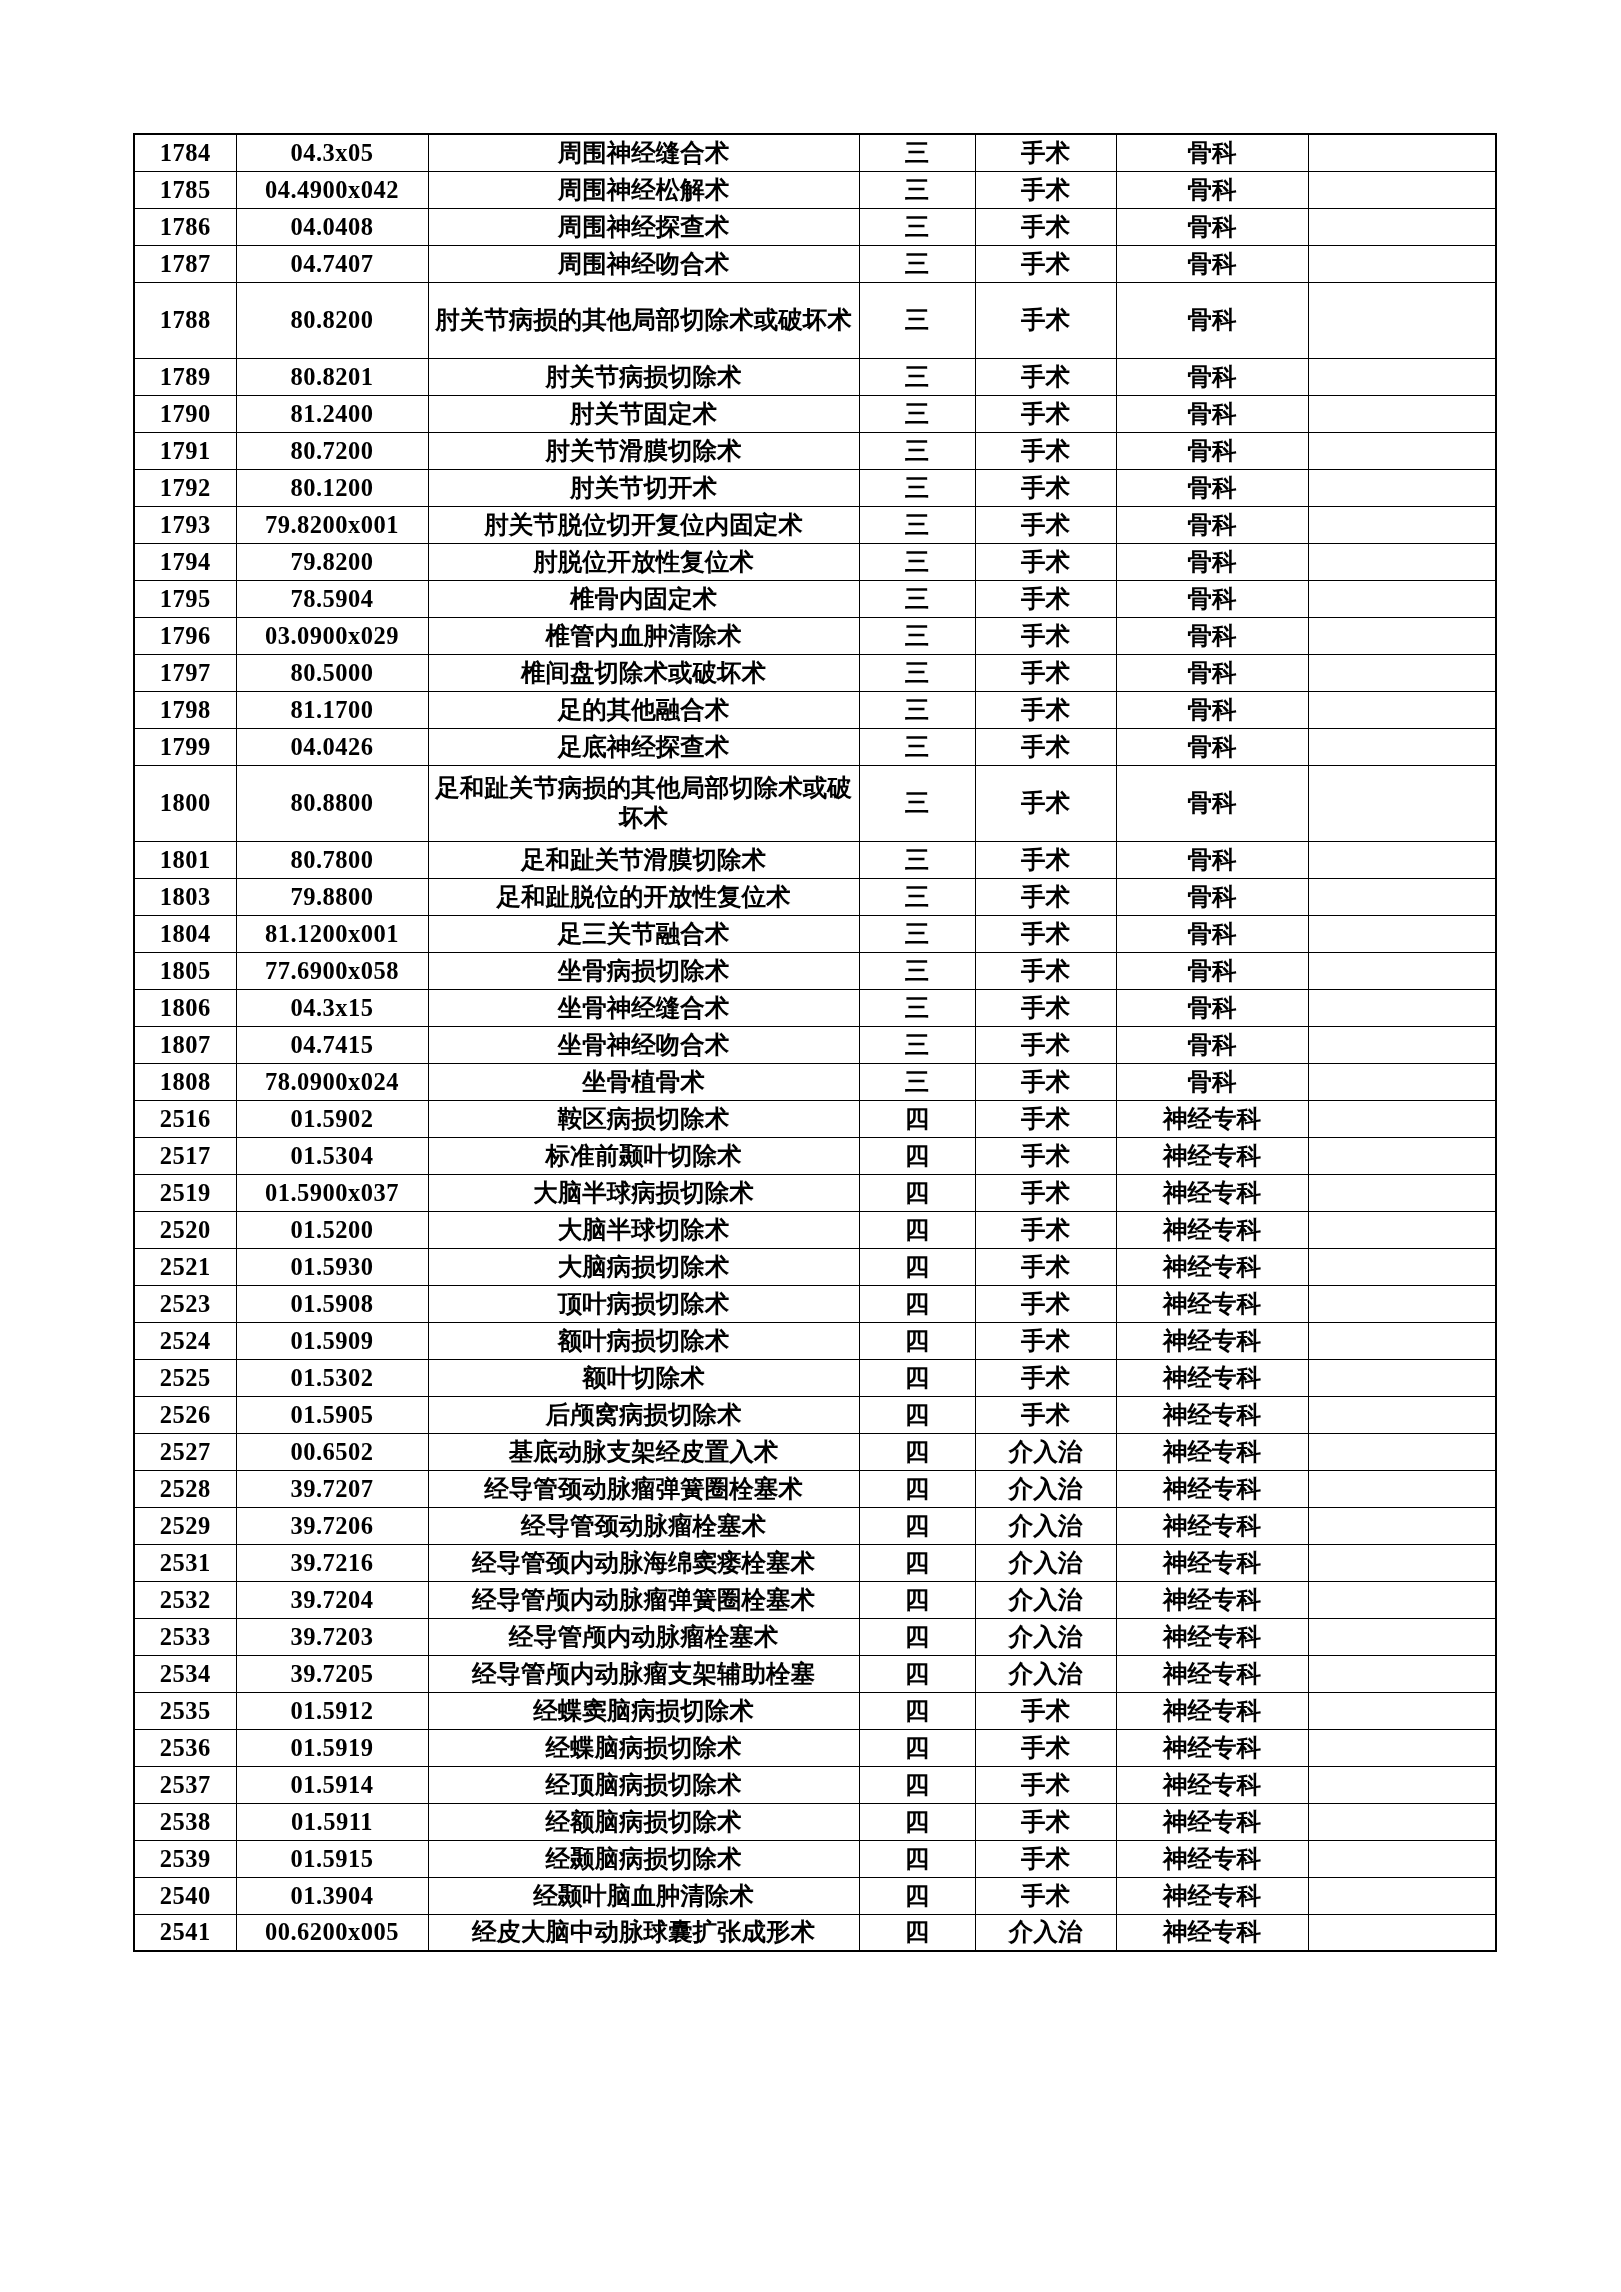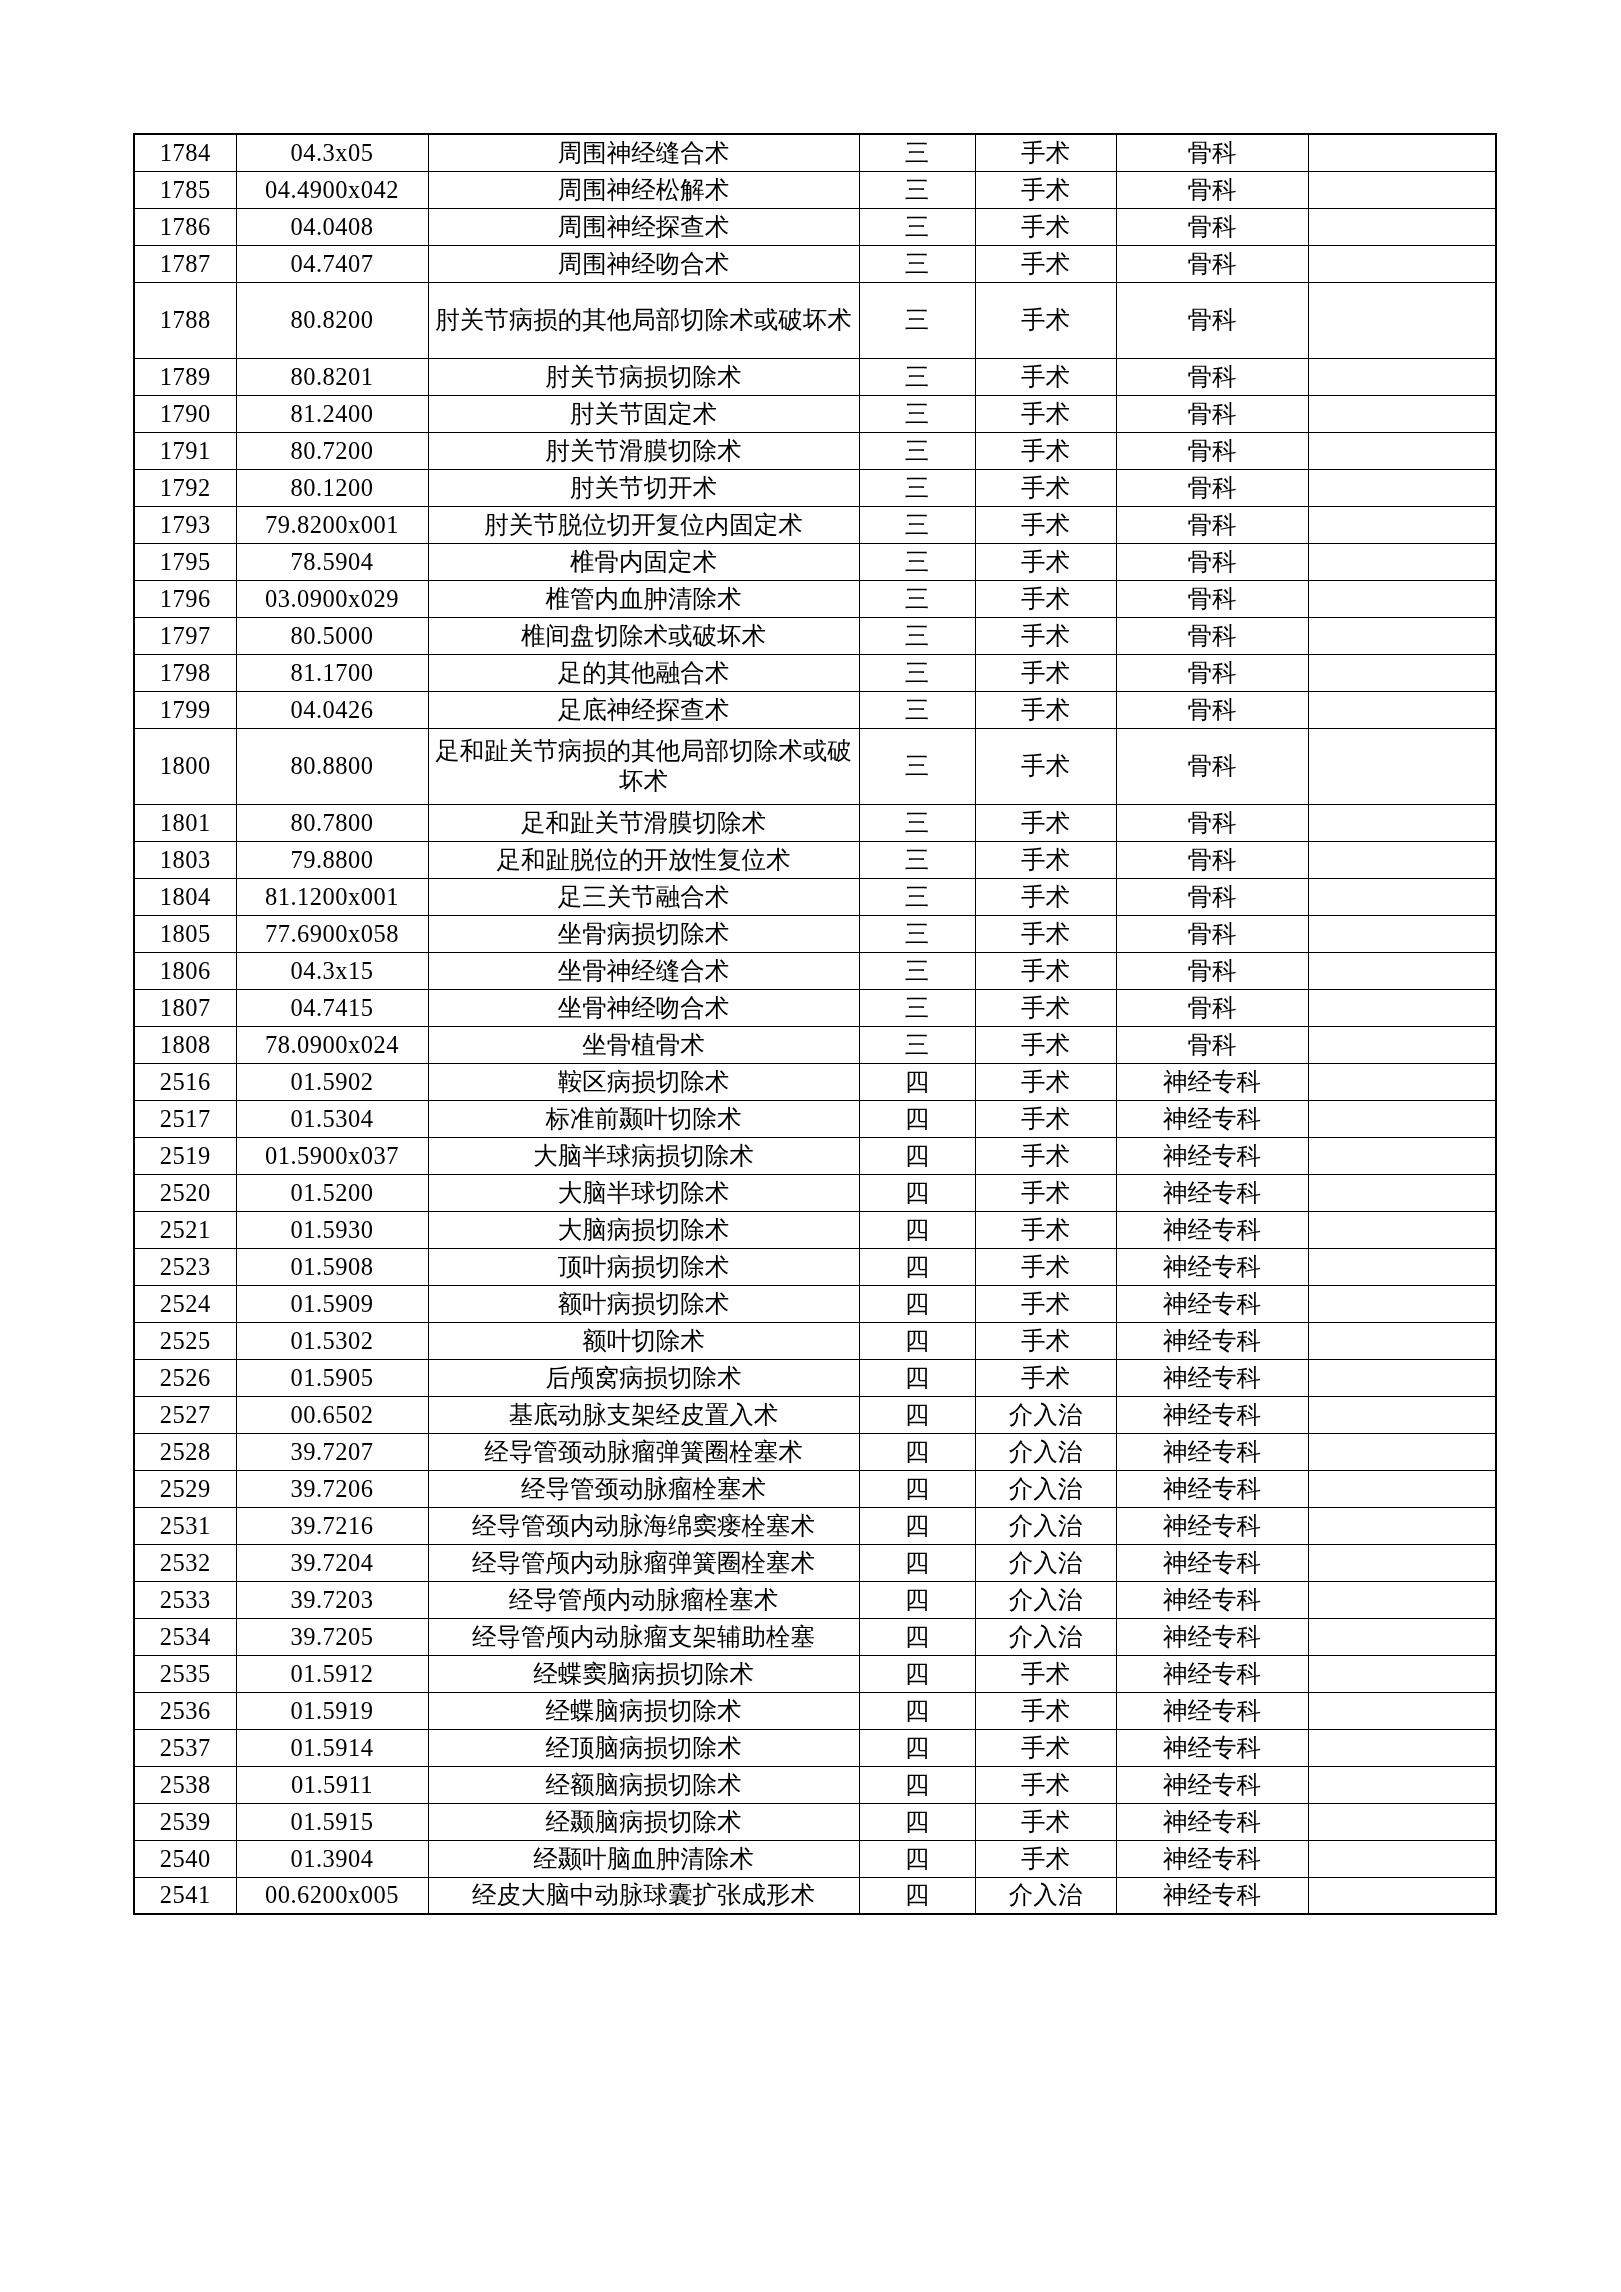--- a/index.html
+++ b/index.html
@@ -16,20 +16,21 @@
     overflow: hidden;
   }
 
   .page {
     position: relative;
     width: 1621px;
     height: 2293px;
     background: #ffffff;
     box-sizing: border-box;
     padding: 133px 4px 0 0;
+    font-weight: bold;
   }
 
   .table-wrap {
     margin-left: 133px;
     width: 1362px;
   }
 
   table.proc-table {
     border-collapse: collapse;
     table-layout: fixed;
@@ -176,20 +177,29 @@
           <tr>
             <td class="idx">1793</td>
             <td class="code">79.8200x001</td>
             <td class="name">肘关节脱位切开复位内固定术</td>
             <td class="level">三</td>
             <td class="type">手术</td>
             <td class="dept">骨科</td>
             <td class="blank"></td>
           </tr>
           <tr>
+            <td class="idx">1794</td>
+            <td class="code">79.8200</td>
+            <td class="name">肘脱位开放性复位术</td>
+            <td class="level">三</td>
+            <td class="type">手术</td>
+            <td class="dept">骨科</td>
+            <td class="blank"></td>
+          </tr>
+          <tr>
             <td class="idx">1795</td>
             <td class="code">78.5904</td>
             <td class="name">椎骨内固定术</td>
             <td class="level">三</td>
             <td class="type">手术</td>
             <td class="dept">骨科</td>
             <td class="blank"></td>
           </tr>
           <tr>
             <td class="idx">1796</td>

